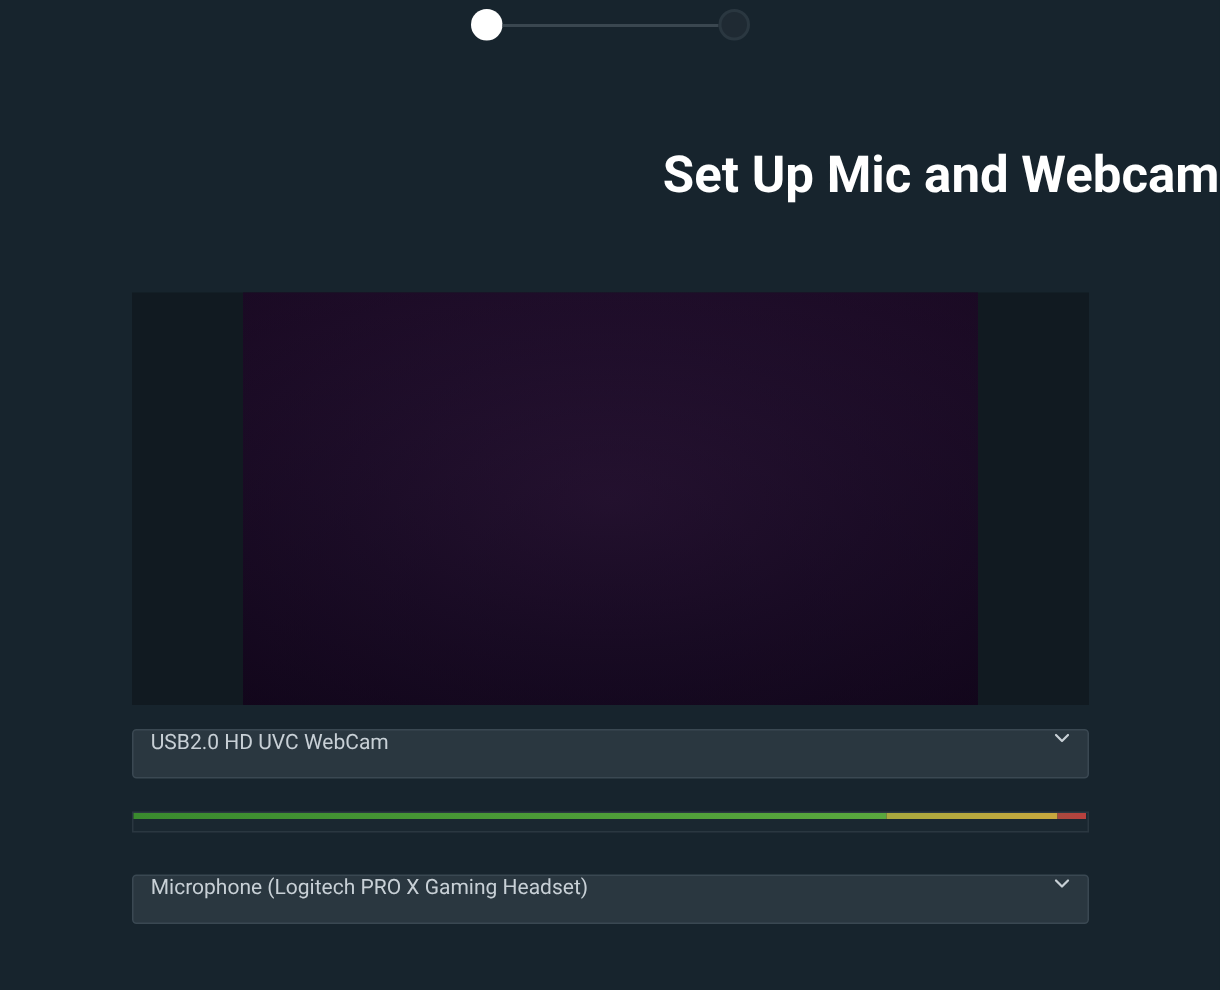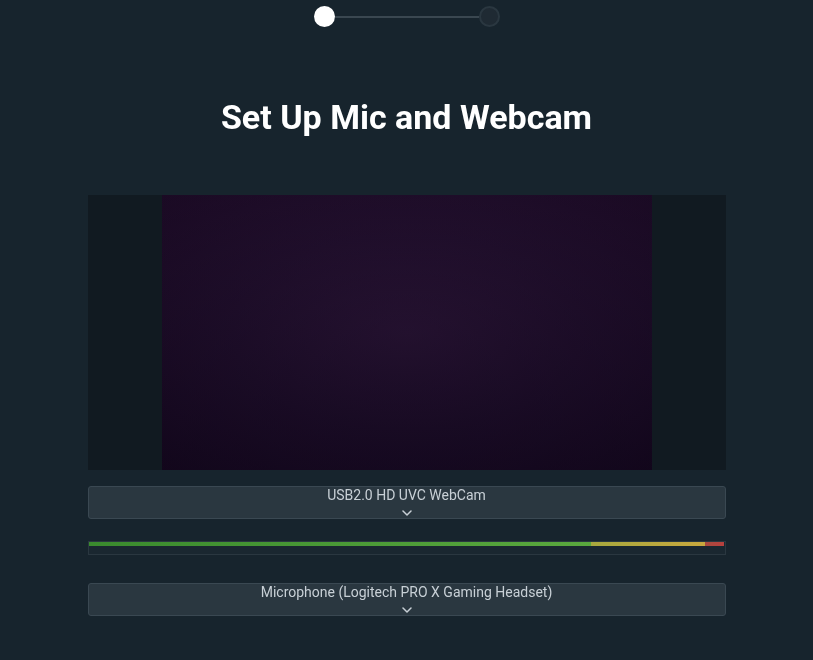--- a/index.html
+++ b/index.html
@@ -33,21 +33,21 @@
     .step-dot.inactive {
       background-color: #1f2a33;
       border: 2px solid #2a3740;
     }
     .step-line {
       width: 144px;
       height: 2px;
       background-color: #3a4750;
     }
     .title {
-      text-align: center;
+      text-align: right;
       font-size: 34px;
       font-weight: 700;
       margin-top: 70px;
       color: #ffffff;
     }
     .content {
       margin: 0 auto;
       width: 638px;
       margin-top: 58px;
     }
@@ -71,26 +71,25 @@
       inset: 0;
       background: linear-gradient(to bottom, rgba(40,15,50,0.3), rgba(15,5,25,0.5));
     }
     .select-field {
       width: 638px;
       height: 33px;
       background-color: #2a3740;
       border: 1px solid #3a4852;
       border-radius: 3px;
       display: flex;
-      align-items: center;
+      align-items: flex-start;
       justify-content: space-between;
       padding: 0 12px;
       margin-top: 16px;
       cursor: pointer;
-      flex-direction: column;
     }
     .select-field .label {
       color: #c8d0d6;
       font-size: 14px;
     }
     .chevron {
       width: 10px;
       height: 10px;
       display: flex;
       align-items: center;

